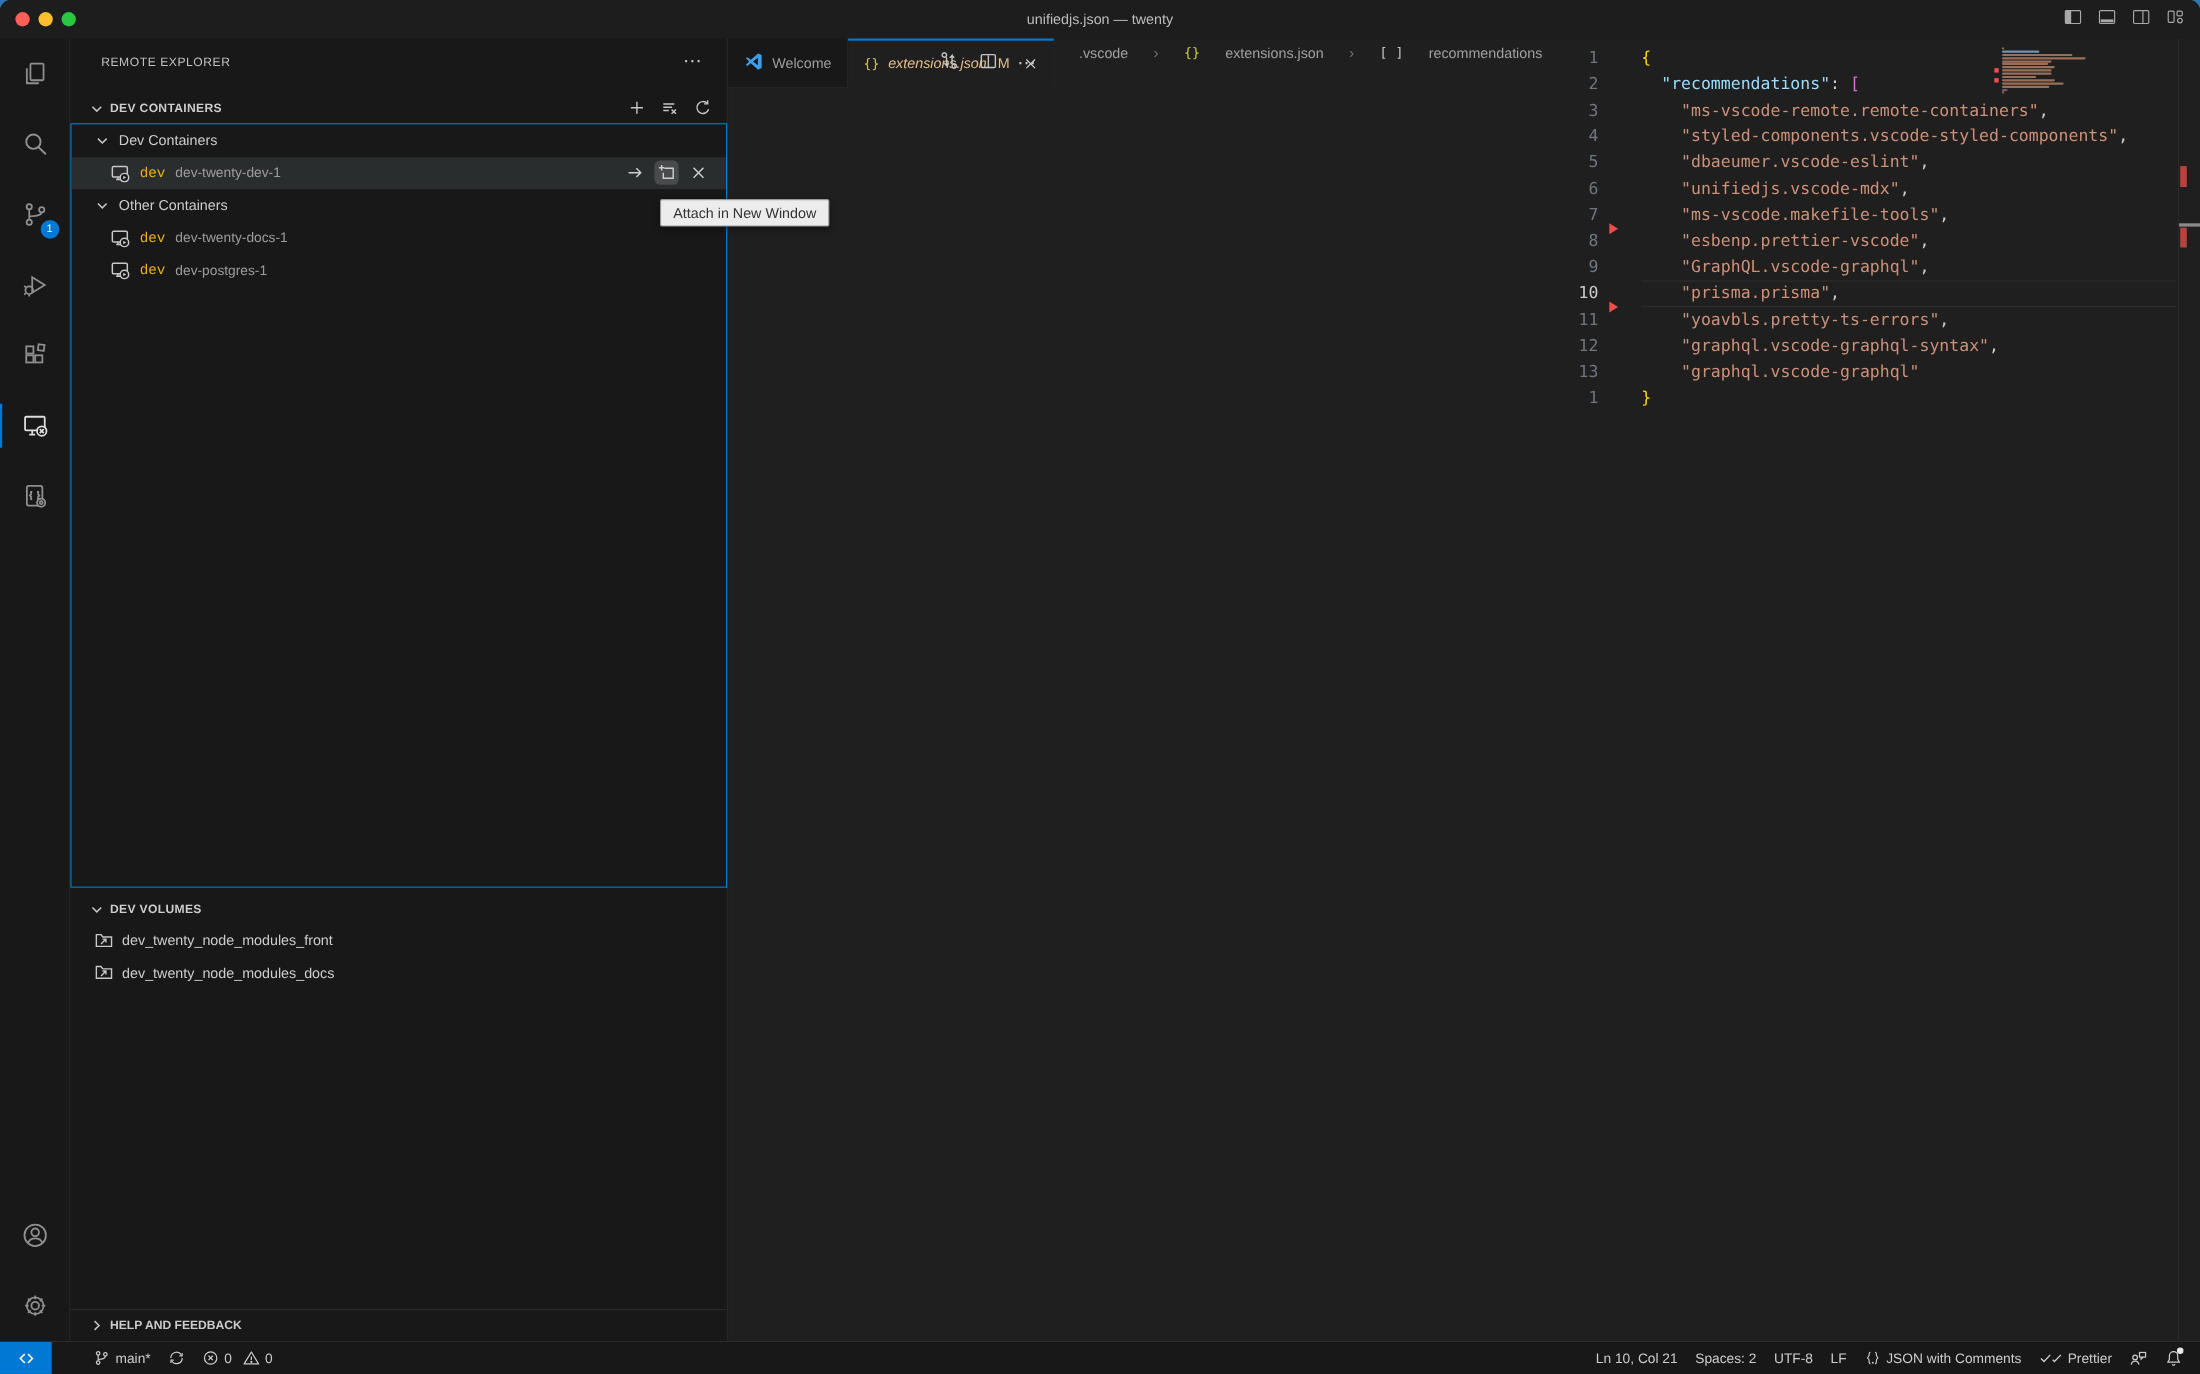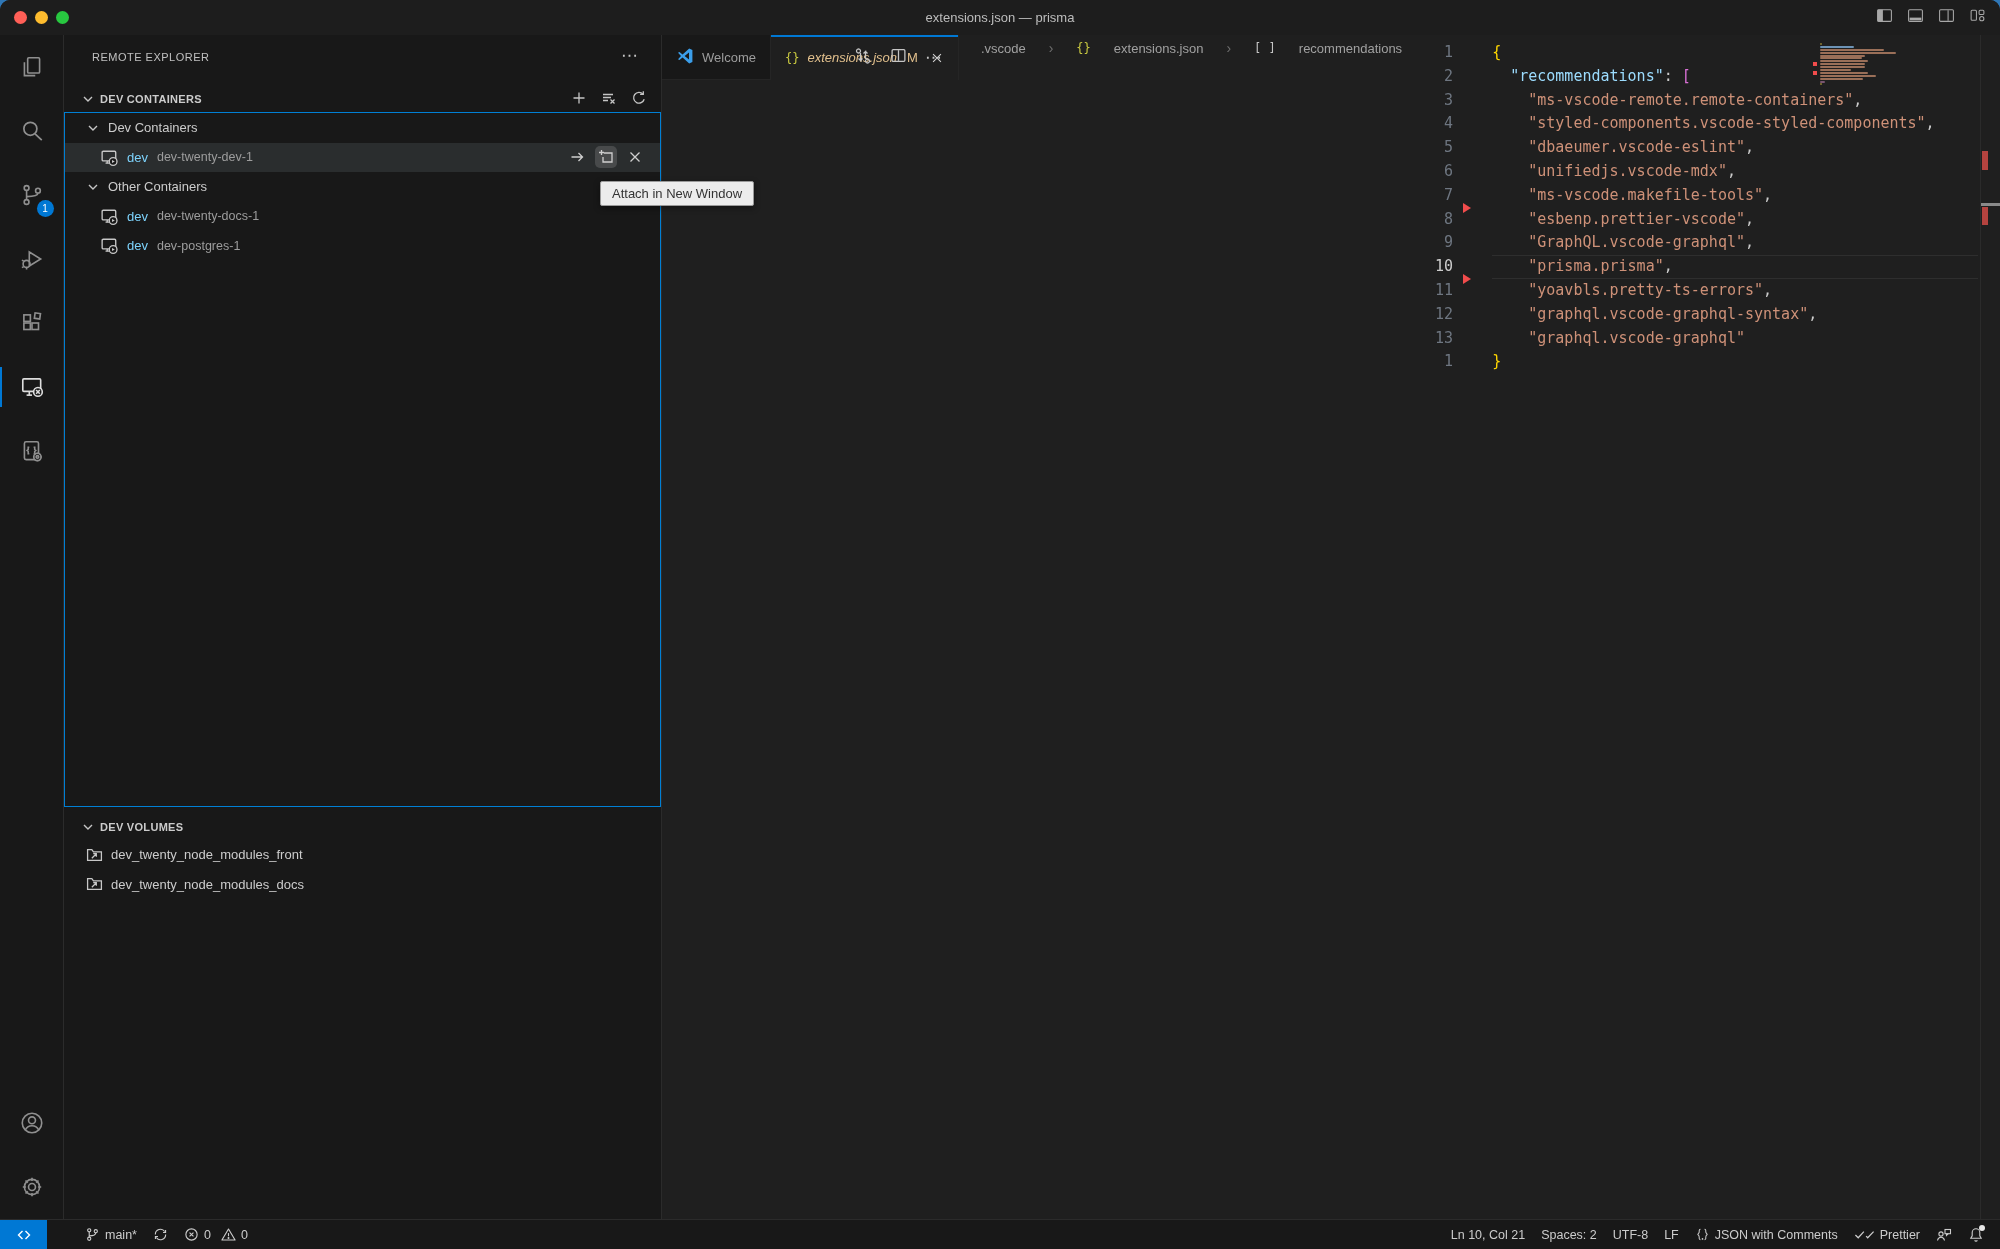--- a/index.html
+++ b/index.html
@@ -52,21 +52,21 @@
   .section-actions{ position:absolute; right:14px; top:5px; display:flex; gap:14px; color:#c5c5c5; }
   .section-actions span{ cursor:pointer; display:flex; }
 
   .tree{ height:695px; border:1px solid #007fd4; overflow:hidden; }
   .row{ height:29.5px; display:flex; align-items:center; position:relative; cursor:pointer; }
   .row.group{ padding-left:20px; }
   .row .twisty{ color:#c5c5c5; margin-right:7px; display:flex; }
   .row.item{ padding-left:35px; }
   .row.item.hovered{ background:#2a2d2e; }
   .row .tree-icon{ color:#c7c7c7; margin-right:8px; display:flex; }
-  .row .iname{ color:#7dd3fc; }
+  .row .iname{ color:#eab308;font-family:Liberation Mono, monospace; }
   .row .idesc{ color:#9d9d9d; margin-left:9px; font-size:12.5px; }
   .row-actions{ position:absolute; right:14px; top:0; bottom:0; display:flex; align-items:center; gap:7px; color:#cfcfcf; }
   .row-actions .act{ width:22px; height:22px; display:flex; align-items:center; justify-content:center; border-radius:5px; }
   .row-actions .act.hover-box{ background:rgba(255,255,255,.14); }
 
   .volumes .row{ padding-left:22px; }
   .volumes .row .tree-icon{ margin-right:8px; }
 
   .help-row{ position:absolute; left:0; right:0; bottom:0; height:29px; border-top:1px solid #2b2b2b;
     display:flex; align-items:center; padding-left:16px; font-size:11px; font-weight:bold; color:#cccccc; }
@@ -136,21 +136,21 @@
 <body>
 
 <div class="window">
 
   <div class="titlebar">
     <div class="traffic">
       <i class="t-red"></i>
       <i class="t-yellow"></i>
       <i class="t-green"></i>
     </div>
-    <span class="win-title">extensions.json — prisma</span>
+    <span class="win-title">unifiedjs.json — twenty</span>
     <div class="titlebar-actions">
       <span>
           <svg width="17" height="17" viewBox="0 0 16 16" fill="none" stroke="currentColor">
             <rect x="1.5" y="2.5" width="13" height="11" rx="1"></rect>
             <rect x="1.5" y="2.5" width="5" height="11" fill="currentColor" stroke="none"></rect>
           </svg>
         </span>
       <span>
           <svg width="17" height="17" viewBox="0 0 16 16" fill="none" stroke="currentColor">
             <rect x="1.5" y="2.5" width="13" height="11" rx="1"></rect>
@@ -378,20 +378,28 @@
             <span class="tree-icon">
               <svg width="17" height="16" viewBox="0 0 16 15" fill="none" stroke="currentColor" stroke-width="1.2">
                 <path d="M1.5 2.5h4L7 4.5h7.5v8H1.5z"></path>
                 <path d="M5.5 10.5L9.7 6.3M6.8 6.3h2.9v2.9"></path>
               </svg>
             </span>
             <span>dev_twenty_node_modules_docs</span>
           </div>
         </div>
 
+      <div class="help-row">
+        <span class="twisty">
+            <svg width="16" height="16" viewBox="0 0 16 16" fill="none" stroke="currentColor" stroke-width="1.4">
+              <path d="M6 4l4 4-4 4"></path>
+            </svg>
+          </span>
+        <span>HELP AND FEEDBACK</span>
+      </div>
     </div>
 
     <div class="editor">
       <div class="tabbar">
         <div class="tab">
           <span><svg width="18" height="18" viewBox="0 0 18 18">
                 <path d="M13.2 1.6L6.6 7.4 3.4 5 2 5.8l3 3.2-3 3.2 1.4.8 3.2-2.4 6.6 5.8 3.2-1.5v-12zM13 5.6v6.8L8.6 9z" fill="#3b9eea"></path>
               </svg></span>
           <span>Welcome</span>
         </div>

